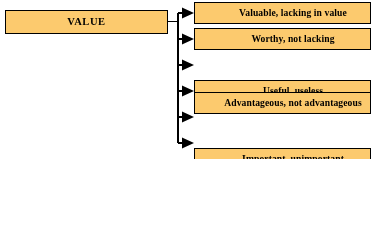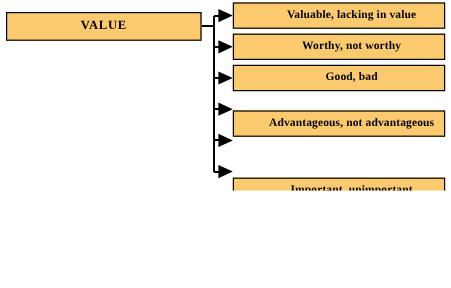--- a/index.html
+++ b/index.html
@@ -94,27 +94,27 @@
 
   <div class="node-box" id="root-box">
     <span class="node-label">VALUE</span>
   </div>
 
   <div class="node-box leaf-box leaf-0">
     <span class="node-label">Valuable, lacking in value</span>
   </div>
 
   <div class="node-box leaf-box leaf-1">
-    <span class="node-label">Worthy, not worthy</span>
+    <span class="node-label">Worthy, not lacking</span>
   </div>
 
-  <div class="node-box leaf-box leaf-2">
-    <span class="node-label">Good, bad</span>
+
+  <div class="node-box leaf-box leaf-3">
+    <span class="node-label">Useful, useless</span>
   </div>
-
 
   <div class="node-box leaf-box leaf-4">
     <span class="node-label">Advantageous, not advantageous</span>
   </div>
 
   <div class="node-box leaf-box leaf-5">
     <span class="node-label">Important, unimportant</span>
   </div>
 
 </div>

